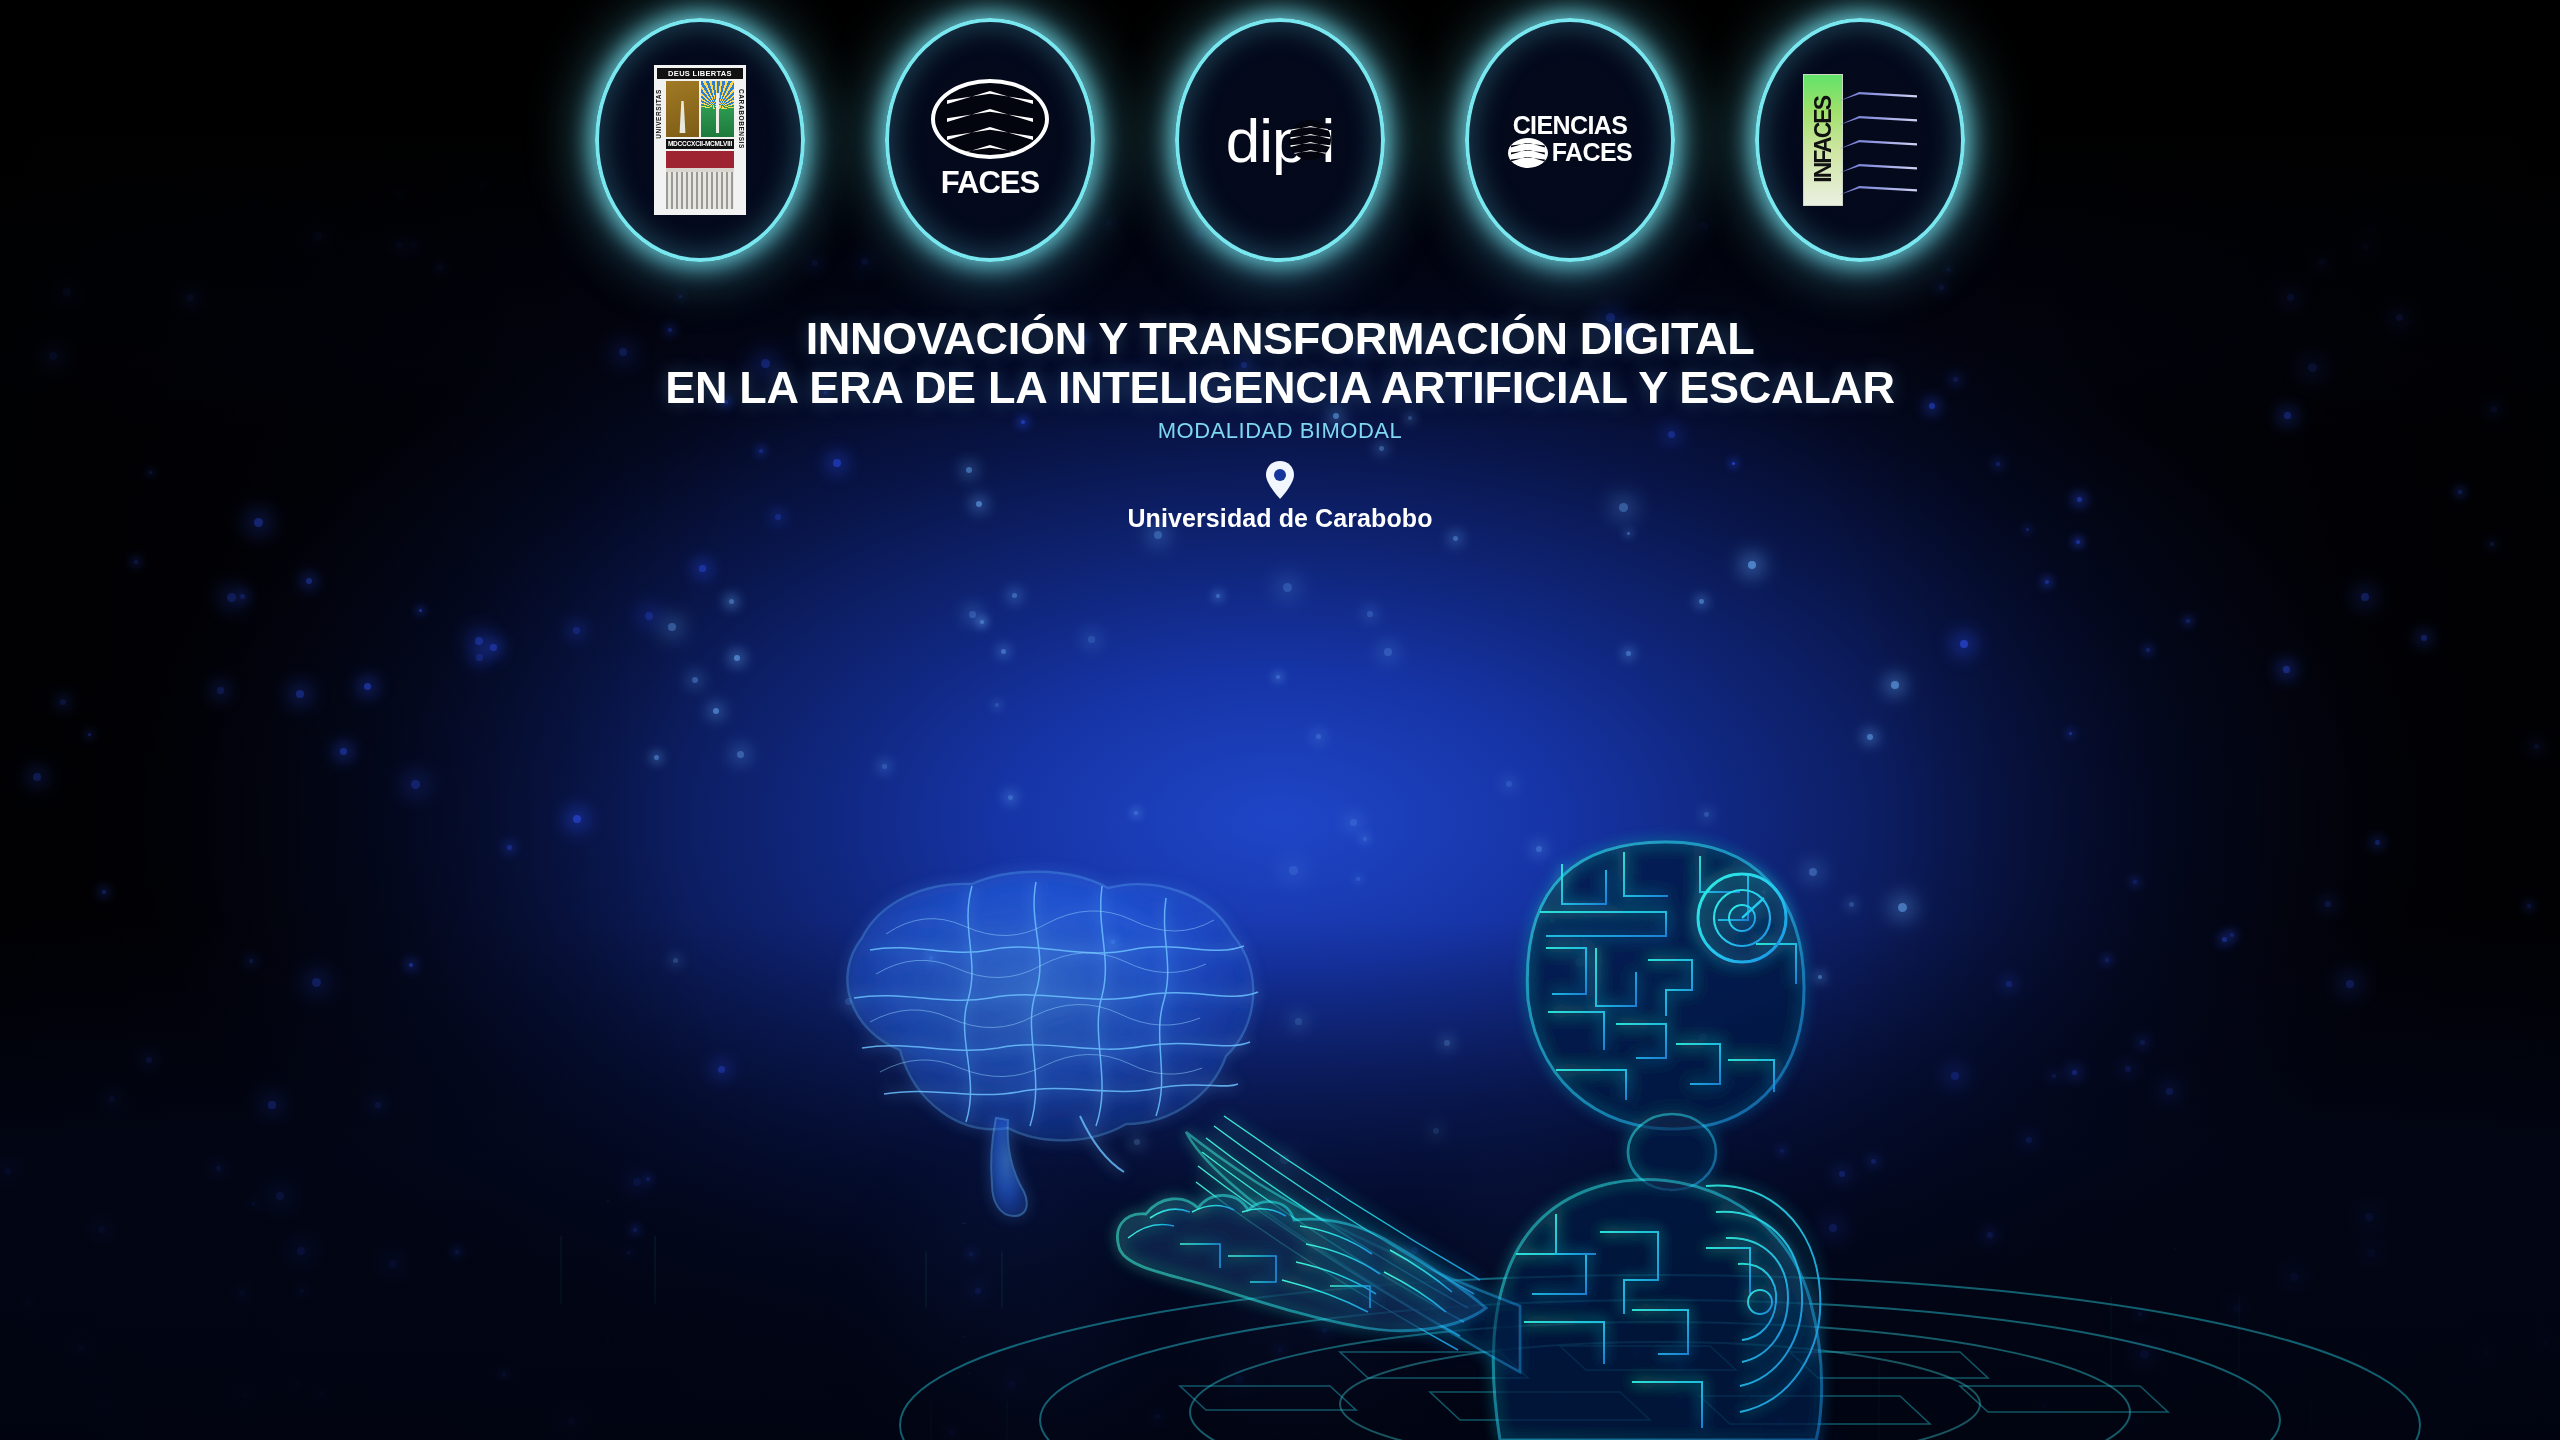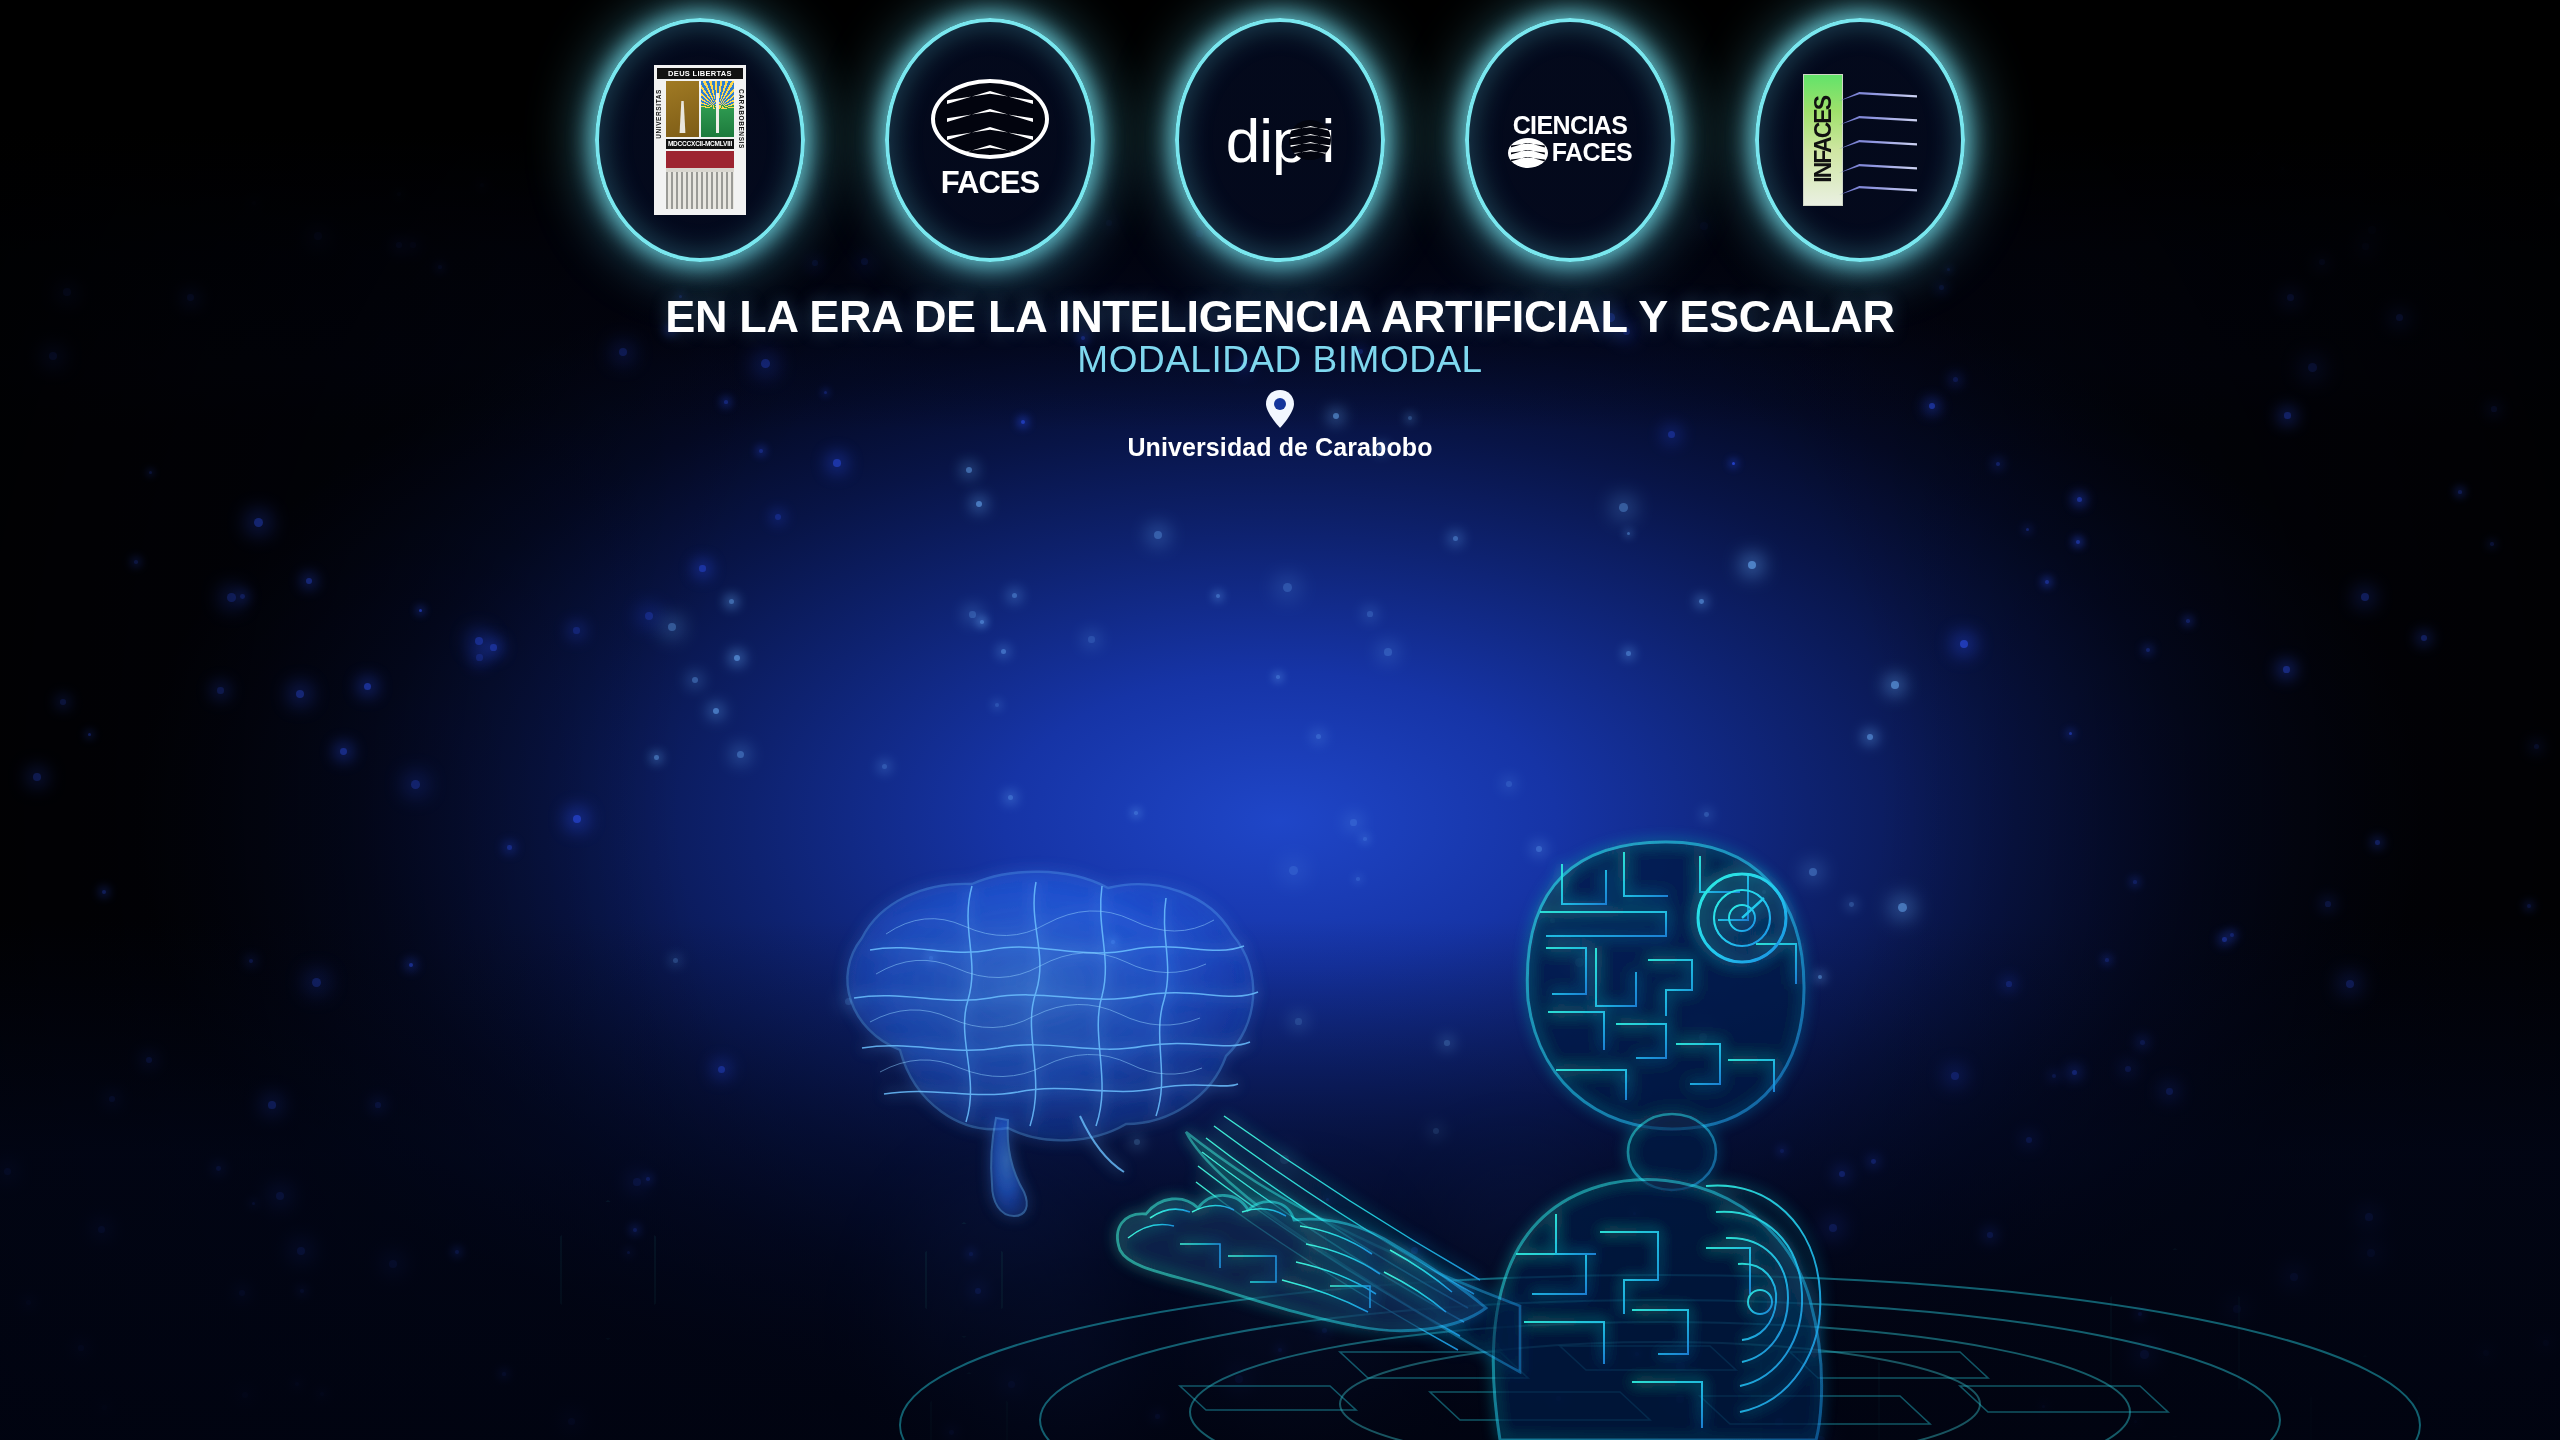--- a/index.html
+++ b/index.html
@@ -99,21 +99,21 @@
                clip-path:polygon(0 100%,26% 0,100% 36%,100% 62%,26% 26%,0 100%);}
 
   
   .titlewrap{position:absolute;left:0;right:0;top:292px;text-align:center;}
   .t1{color:#fff;font-weight:900;font-size:57px;line-height:60px;letter-spacing:-.5px;
       text-shadow:0 0 18px rgba(120,200,255,.30);}
   .t2{color:#fff;font-weight:900;font-size:45px;line-height:49px;letter-spacing:-.3px;margin-top:22px;
       text-shadow:0 0 18px rgba(120,200,255,.30);}
   .t3{color:#2fe4f8;font-weight:900;font-size:42px;line-height:46px;letter-spacing:0px;margin-top:26px;
       text-shadow:0 0 22px rgba(47,228,248,.55);}
-  .t4{color:#7fd8ef;font-weight:400;font-size:37px;line-height:34px;letter-spacing:.5px;margin-top:2px;}
+  .t4{color:#7fd8ef;font-weight:400;font-size:22px;line-height:34px;letter-spacing:.5px;margin-top:2px;}
   .pin{margin:12px auto 4px;width:34px;height:40px;position:relative;}
   .pin svg{display:block;}
   .t5{color:#fff;font-weight:bold;font-size:25px;line-height:29px;letter-spacing:.1px;}
   .t6{color:#2fe4f8;font-weight:900;font-style:italic;font-size:28px;line-height:34px;margin-top:10px;
       text-shadow:0 0 20px rgba(47,228,248,.5);}
 
   
   .art{position:absolute;inset:0;pointer-events:none;}
 </style>
 </head>
@@ -657,20 +657,21 @@
             <i style="top:90px"></i>
               <i style="top:112px"></i>
           </div>
         </div>
       </div>
     </div>
   </div>
 
   <div class="titlewrap">
 
+    <div class="t2">INNOVACIÓN Y TRANSFORMACIÓN DIGITAL</div>
     <div class="t2" style="margin-top:0">EN LA ERA DE LA INTELIGENCIA ARTIFICIAL Y ESCALAR</div>
 
     <div class="t4">MODALIDAD BIMODAL</div>
 
     <div class="pin">
       <svg width="34" height="40" viewBox="0 0 34 40">
         <path d="M17 1 C9 1 3 7 3 15 C3 24 17 39 17 39 C17 39 31 24 31 15 C31 7 25 1 17 1 Z" fill="#f2f7ff"></path>
         <circle cx="17" cy="15" r="6" fill="#14359b"></circle>
       </svg>
     </div>

